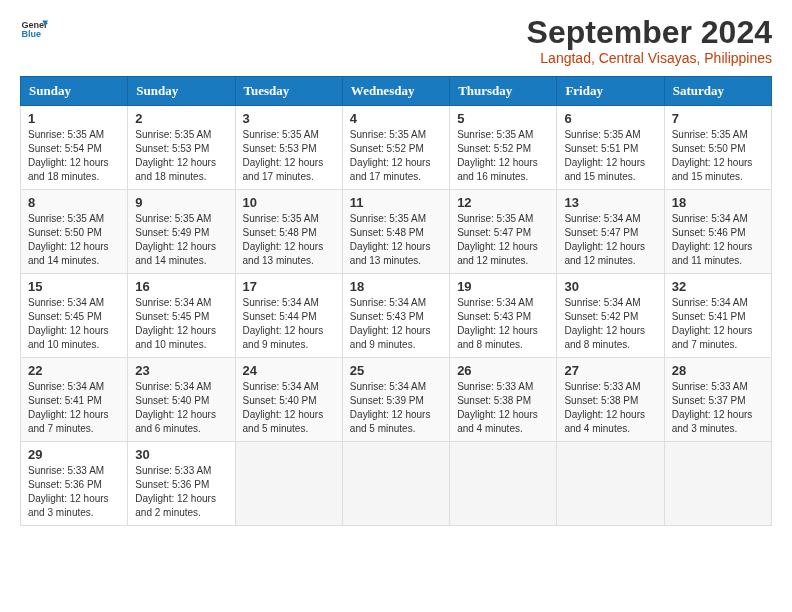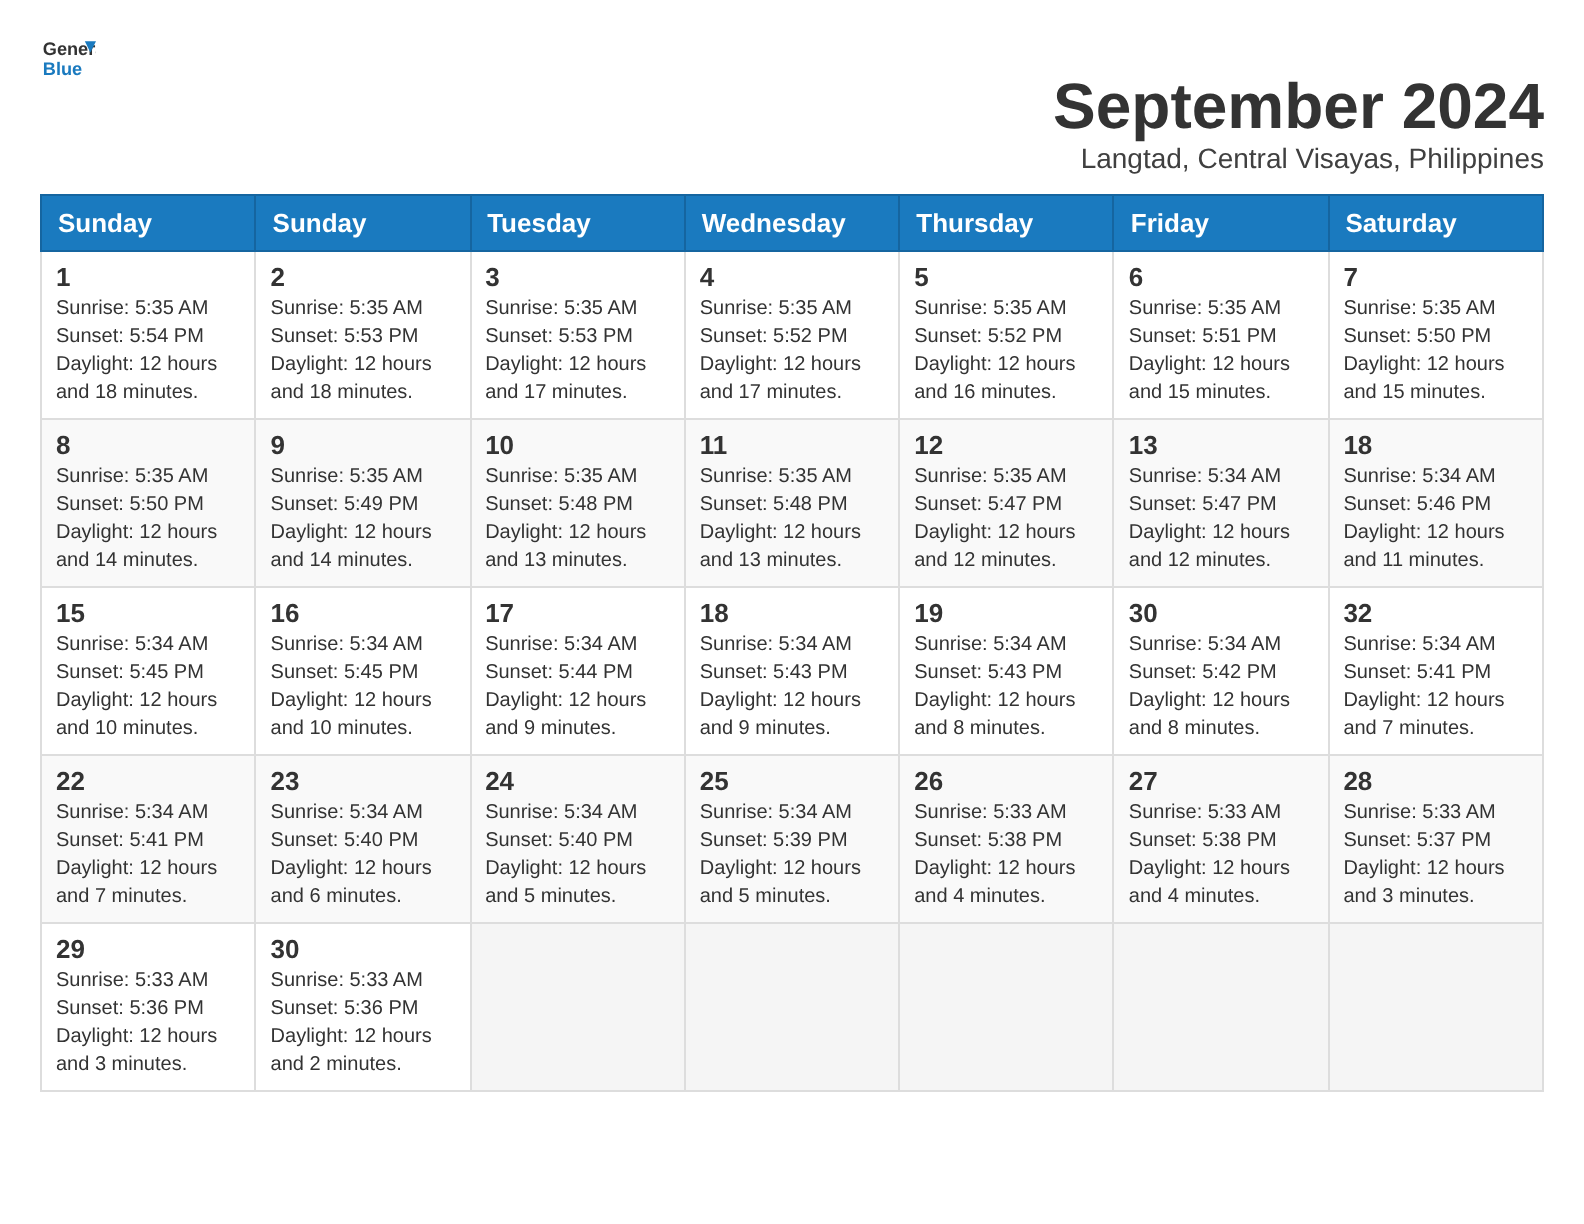--- a/index.html
+++ b/index.html
@@ -20,44 +20,44 @@
       display: flex;
       align-items: center;
       gap: 4px;
     }
     .logo-icon {
       width: 28px;
       height: 28px;
     }
     .title-block {
       text-align: right;
-      margin-top: 21px;
     }
     .month-title {
       font-size: 32px;
       font-weight: bold;
       color: #333;
       line-height: 1.1;
     }
     .subtitle {
       font-size: 14px;
-      color: #404040;
+      color: #c2410c;
     }
     .calendar {
       width: 100%;
       border-collapse: collapse;
       border: 1px solid #ccc;
     }
     .calendar th {
       background-color: #1a7abf;
       color: #fff;
       text-align: left;
       padding: 6px 8px;
       font-size: 13px;
       border: 1px solid #1565a0;
+      font-family: Liberation Serif, serif;
     }
     .calendar td {
       vertical-align: top;
       padding: 5px 7px;
       border: 1px solid #ddd;
       width: calc(100% / 7);
       font-size: 10px;
       color: #333;
       background: #fff;
       min-height: 80px;

